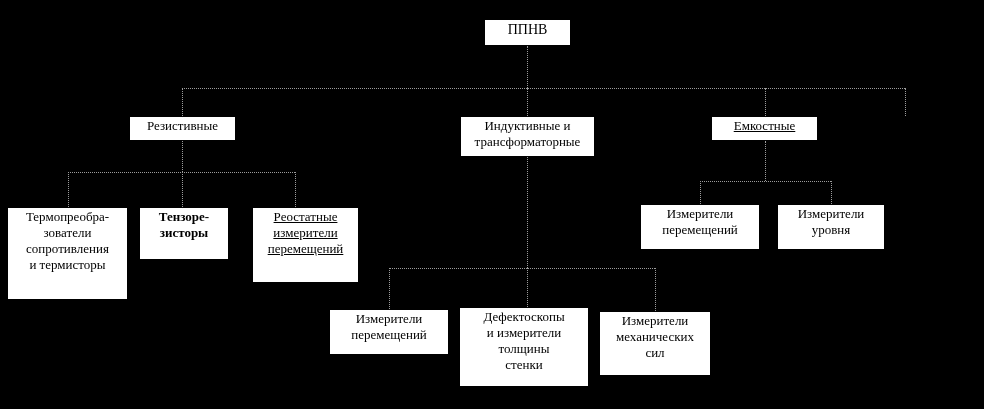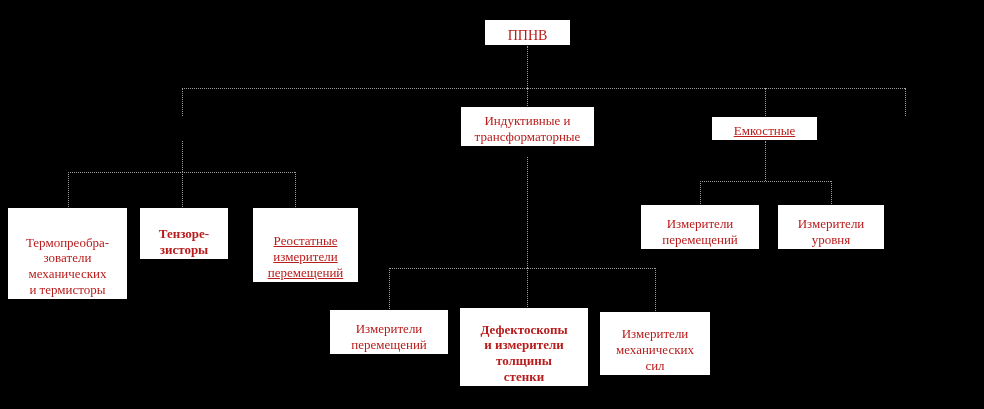--- a/index.html
+++ b/index.html
@@ -14,24 +14,24 @@
     background: #000000;
     font-family: "Liberation Serif", serif;
     overflow: hidden;
   }
   .node {
     position: absolute;
     background: #ffffff;
     border: 1px solid #000000;
     box-sizing: border-box;
     display: flex;
-    align-items: flex-end;
+    align-items: flex-start;
     justify-content: center;
     text-align: center;
-    color: #b91c1c;
+    color: #000000;
     font-size: 13px;
     line-height: 1.22;
   }
   .node span {
     display: block;
     white-space: pre-line;
     padding: 1px 3px;
   }
   .hline {
     position: absolute;
@@ -70,35 +70,38 @@
   <div class="vline" style="left:527px; top:157px; height:111px;"></div>
   <div class="hline" style="left:389px; top:268px; width:266px;"></div>
   <div class="vline" style="left:389px; top:268px; height:41px;"></div>
   <div class="vline" style="left:527px; top:268px; height:39px;"></div>
   <div class="vline" style="left:655px; top:268px; height:43px;"></div>
 
   <div class="node" style="left:484px; top:19px; width:87px; height:27px; font-size:14px;">
     <span>ППНВ</span>
   </div>
 
+  <div class="node" style="left:129px; top:116px; width:107px; height:25px;">
+    <span>Резистивные</span>
+  </div>
 
-  <div class="node" style="left:460px; top:106px; width:135px; height:41px;">
+  <div class="node" style="left:460px; top:116px; width:135px; height:41px;">
     <span>Индуктивные и
 трансформаторные</span>
   </div>
 
   <div class="node" style="left:711px; top:116px; width:107px; height:25px;text-decoration:underline;">
     <span>Емкостные</span>
   </div>
 
 
   <div class="node" style="left:7px; top:207px; width:121px; height:93px;">
     <span>Термопреобра-
 зователи
-механических
+сопротивления
 и термисторы</span>
   </div>
 
   <div class="node" style="left:139px; top:207px; width:90px; height:53px;font-weight:bold;">
     <span>Тензоре-
 зисторы</span>
   </div>
 
   <div class="node" style="left:252px; top:207px; width:107px; height:76px;text-decoration:underline;">
     <span>Реостатные
@@ -114,21 +117,21 @@
   <div class="node" style="left:777px; top:204px; width:108px; height:46px;">
     <span>Измерители
 уровня</span>
   </div>
 
   <div class="node" style="left:329px; top:309px; width:120px; height:46px;">
     <span>Измерители
 перемещений</span>
   </div>
 
-  <div class="node" style="left:459px; top:307px; width:130px; height:80px;font-weight:bold;">
+  <div class="node" style="left:459px; top:307px; width:130px; height:80px;">
     <span>Дефектоскопы
 и измерители
 толщины
 стенки</span>
   </div>
 
   <div class="node" style="left:599px; top:311px; width:112px; height:65px;">
     <span>Измерители
 механических
 сил</span>

